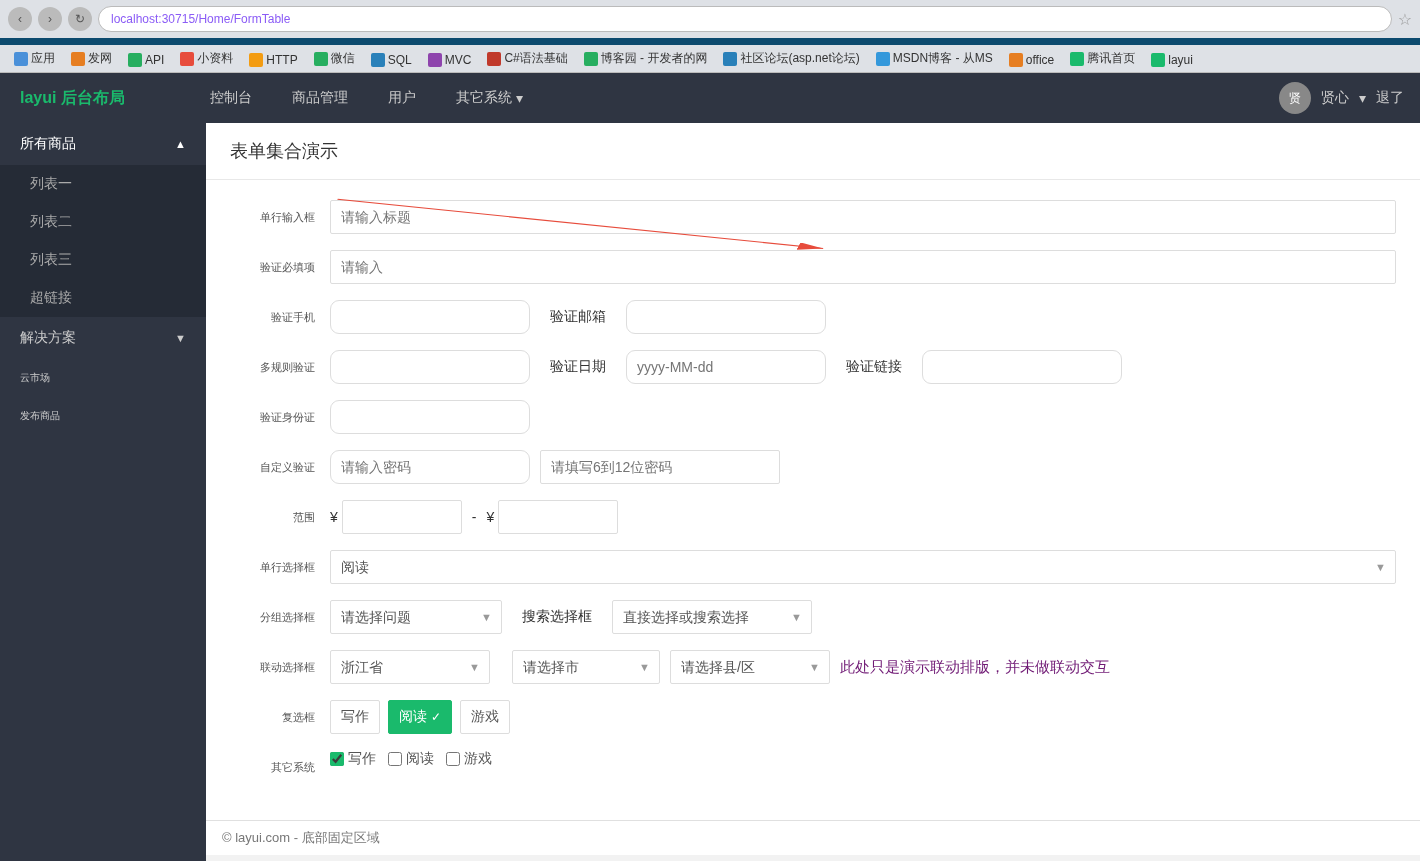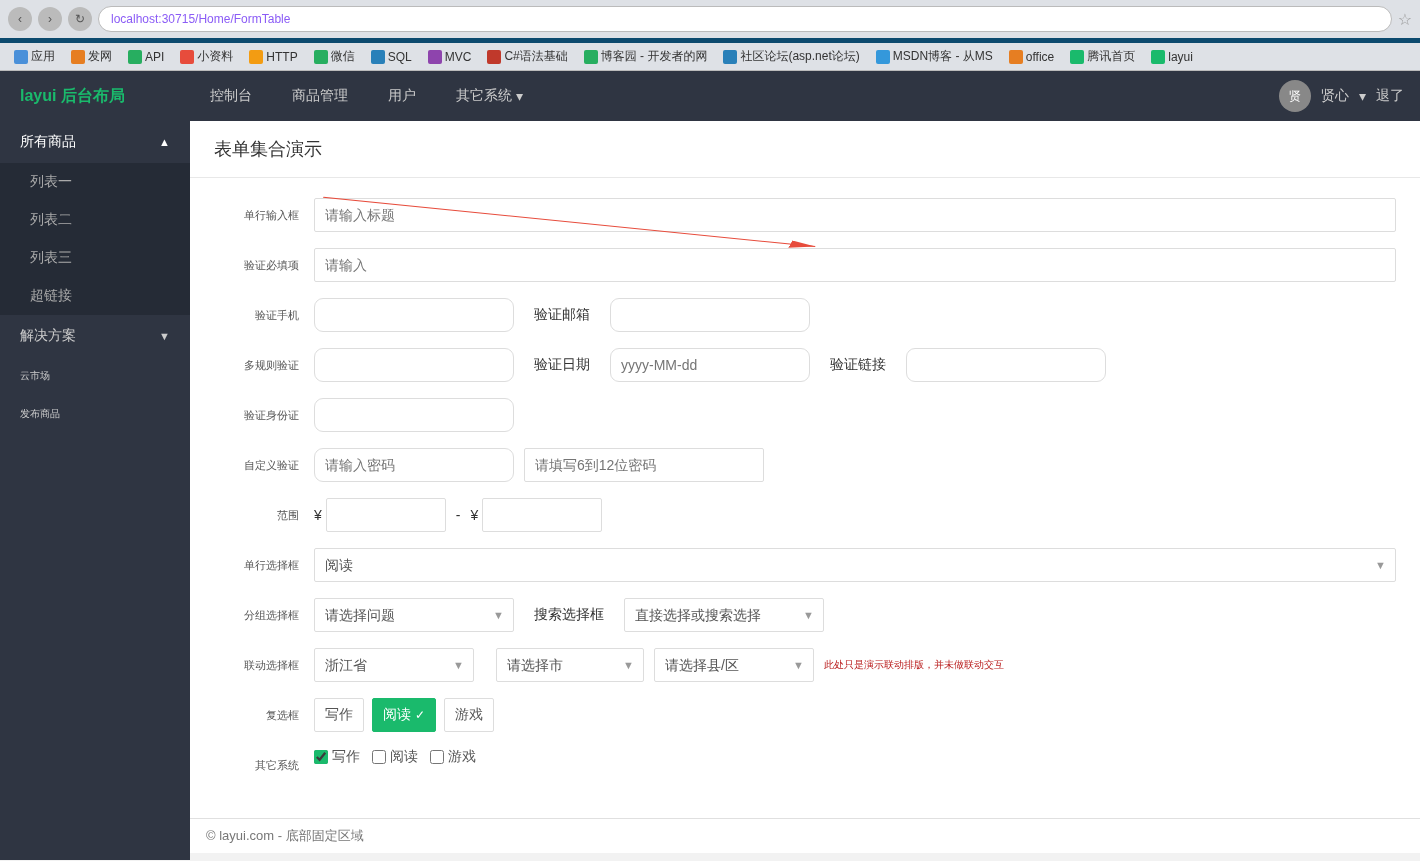--- a/index.html
+++ b/index.html
@@ -15,22 +15,22 @@
     }
     .nav-btn {
       width: 24px; height: 24px; border-radius: 50%; border: none; background: #bbb; cursor: pointer;
       display: flex; align-items: center; justify-content: center; font-size: 12px; color: #555;
     }
     .address-bar {
       flex: 1; height: 26px; border-radius: 13px; border: 1px solid #bbb; background: #fff;
       padding: 0 12px; font-size: 12px; color: #8b5cf6;
     }
     .bookmarks-bar {
-      display: flex; align-items: center; padding: 3px 8px; gap: 4px; background: #dee1e6;
-      border-top: 5px solid #0c4a6e; overflow: hidden; font-size: 12px;
+      display: flex; align-items: flex-end; padding: 3px 8px; gap: 4px; background: #dee1e6;
+      border-top: 7px solid #0c4a6e; overflow: hidden; font-size: 12px;
     }
     .bookmark-item {
       display: flex; align-items: center; gap: 3px; padding: 2px 6px; border-radius: 3px;
       white-space: nowrap; cursor: pointer; color: #333;
     }
     .bm-icon { width: 14px; height: 14px; border-radius: 2px; display: inline-block; }
 
     
     .app { display: flex; flex-direction: column; height: calc(861px - 72px); }
 
@@ -58,21 +58,21 @@
       color: #fff; font-size: 12px; overflow: hidden;
     }
     .username { color: #ccc; font-size: 14px; }
     .logout-btn { color: #ccc; font-size: 14px; cursor: pointer; }
 
     
     .body-container { display: flex; flex: 1; overflow: hidden; }
 
     
     .sidebar {
-      width: 190px; background: #2f3542; flex-shrink: 0;
+      width: 206px; background: #2f3542; flex-shrink: 0;
       overflow-y: auto; color: #ccc;
     }
     .sidebar-group-title {
       display: flex; align-items: center; justify-content: space-between;
       padding: 12px 20px; font-size: 14px; cursor: pointer;
       color: #ccc;
     }
     .sidebar-group-title.open { color: #fff; }
     .sidebar-sub { background: #252b36; }
     .sidebar-sub-item {
@@ -376,21 +376,21 @@
                 <option>阅读</option>
               </select>
               <span class="select-caret">▼</span>
             </div>
           </div>
         </div>
 
         <div class="form-row">
           <div class="form-label">分组选择框</div>
           <div class="form-fields" style="display:flex;align-items:center;gap:20px;flex:1;">
-            <div class="select-wrapper" style="width:200px;">
+            <div class="select-wrapper" style="width:172px;">
               <select class="form-select" style="width:200px;">
                 <option value="">请选择问题</option>
               </select>
               <span class="select-caret">▼</span>
             </div>
             <span style="white-space:nowrap;">搜索选择框</span>
             <div class="select-wrapper" style="width:200px;">
               <select class="form-select" style="width:200px;">
                 <option>直接选择或搜索选择</option>
               </select>
@@ -413,21 +413,21 @@
                 <option value="">请选择市</option>
               </select>
               <span class="select-caret">▼</span>
             </div>
             <div class="select-wrapper" style="width:160px;">
               <select class="form-select" style="width:160px;">
                 <option value="">请选择县/区</option>
               </select>
               <span class="select-caret">▼</span>
             </div>
-            <span style="color:#b91c1c;font-size:10px;">此处只是演示联动排版，并未做联动交互</span>
+            <span style="color:#701a75;font-size:15px;">此处只是演示联动排版，并未做联动交互</span>
           </div>
         </div>
 
         <div class="form-row">
           <div class="form-label">复选框</div>
           <div class="form-fields checkbox-group">
             <div class="checkbox-btn unchecked">
               <span>写作</span>
             </div>
             <div class="checkbox-btn checked-green">

